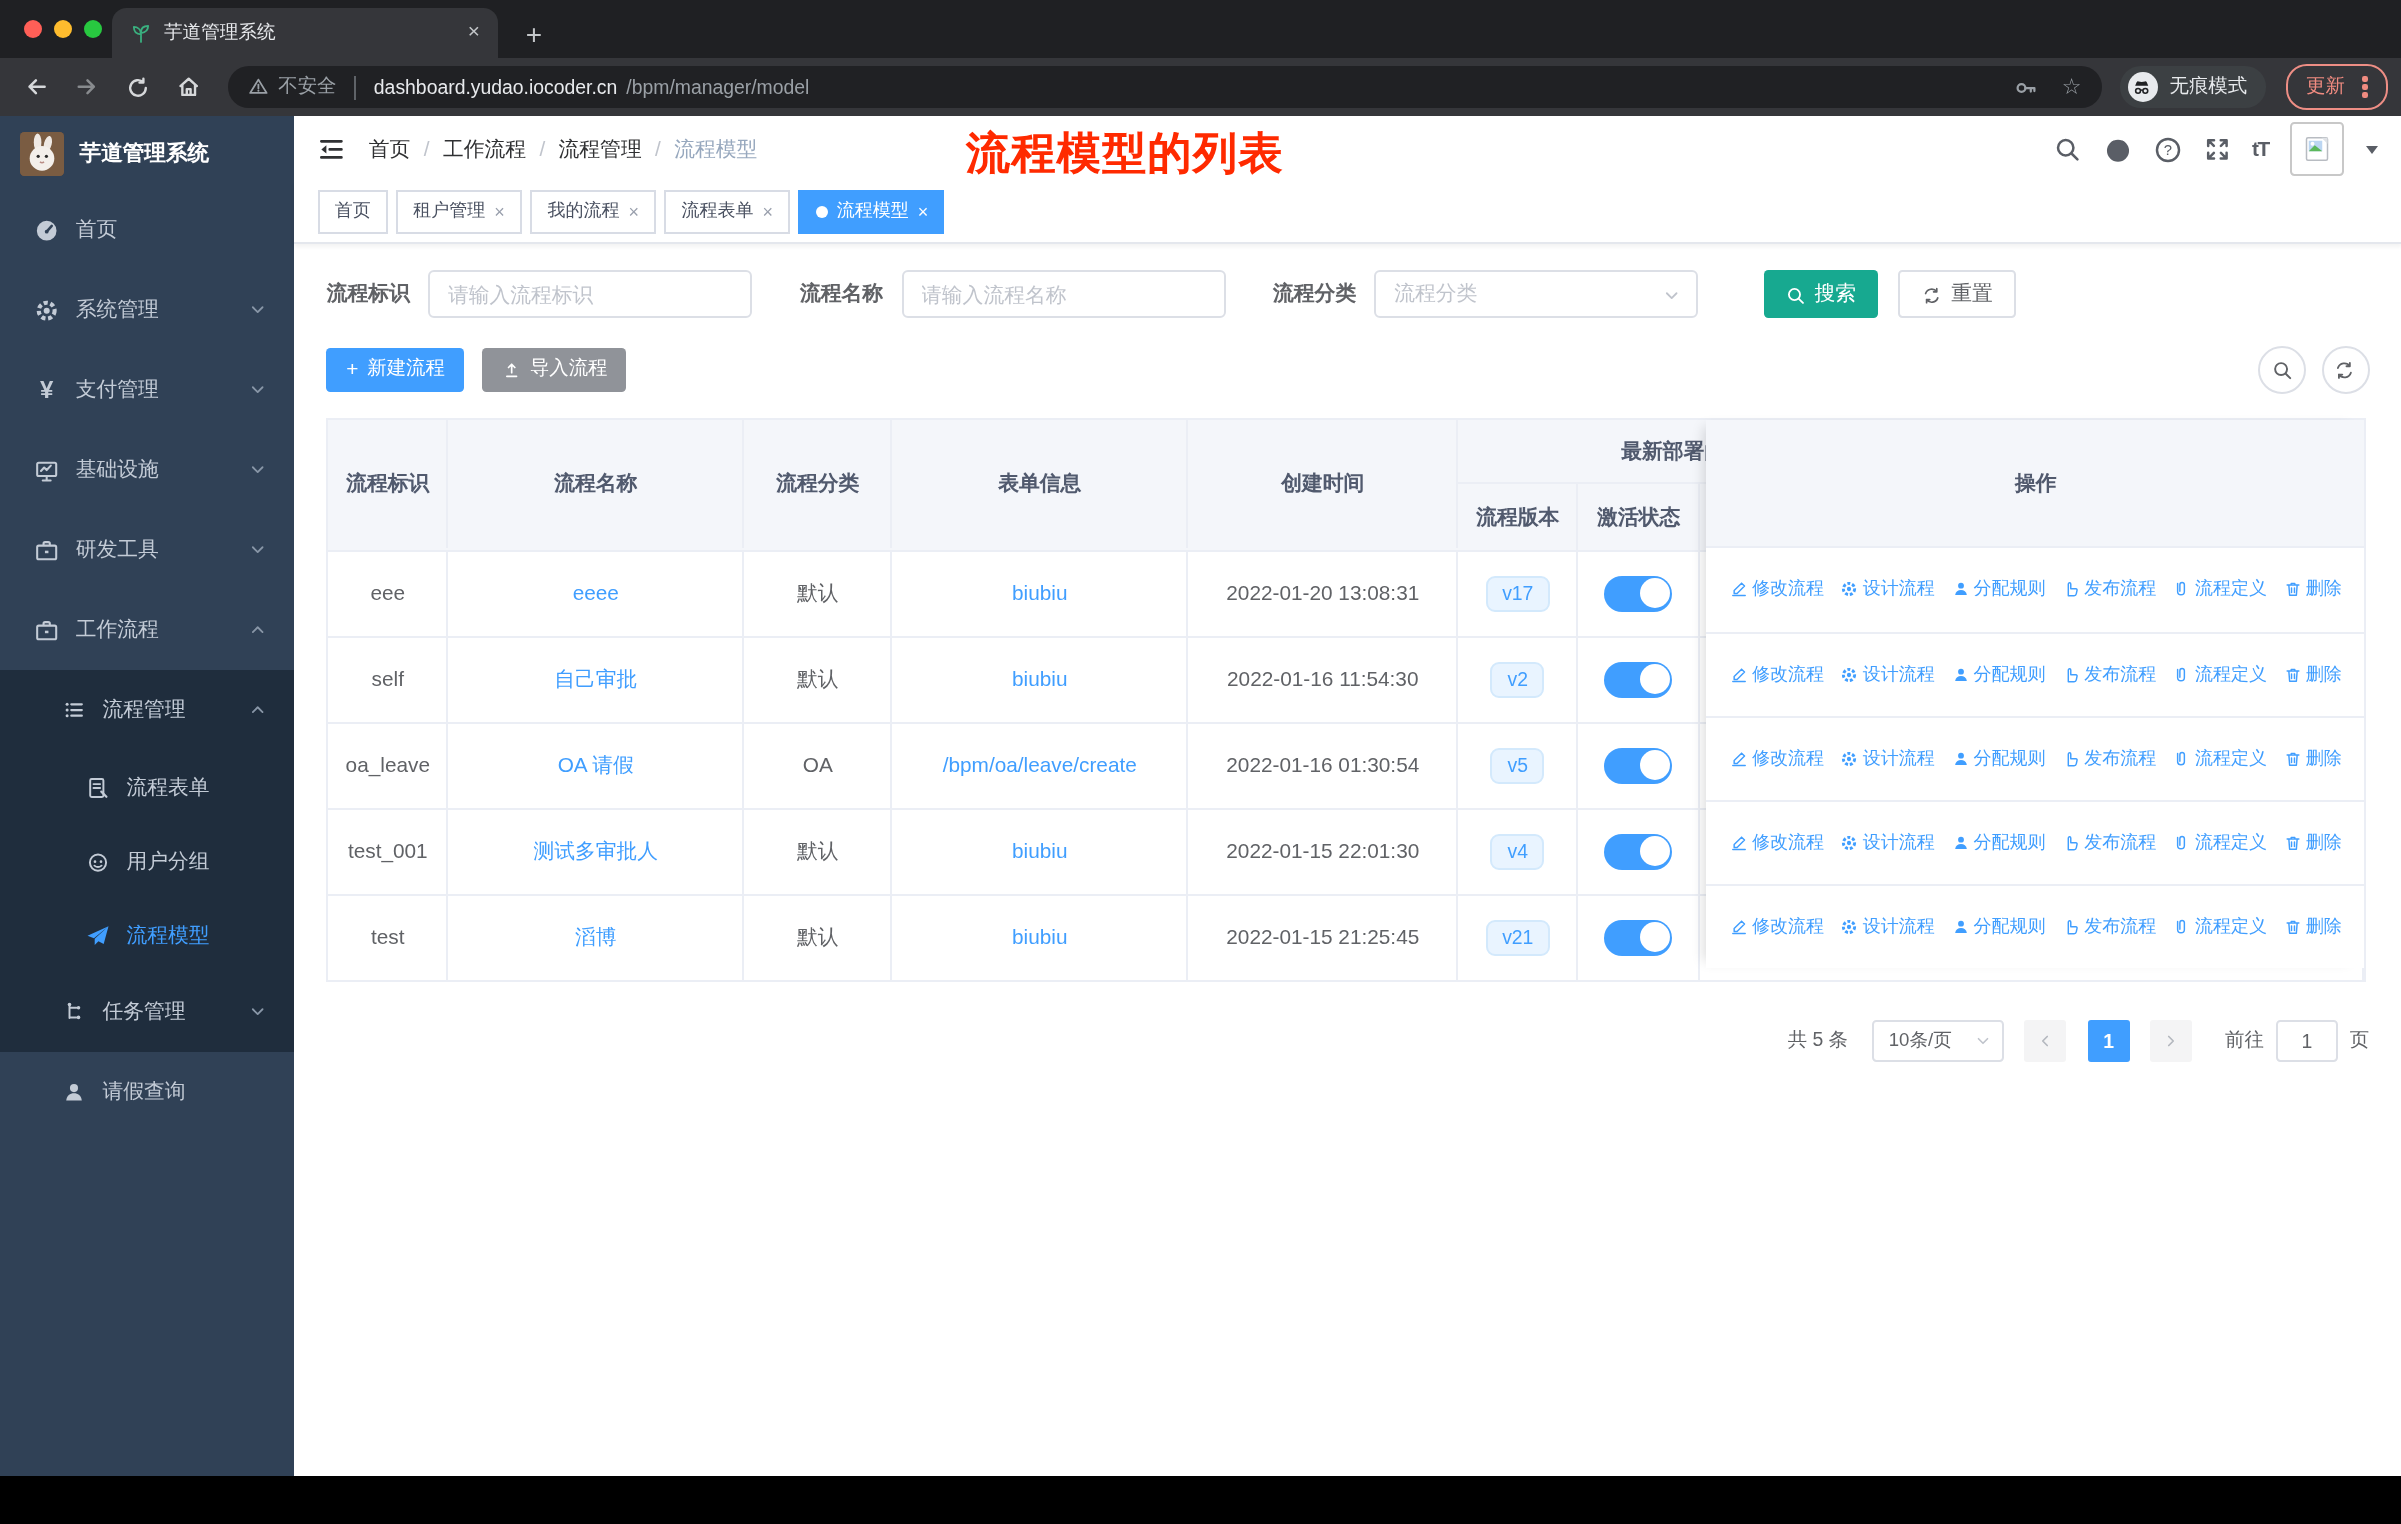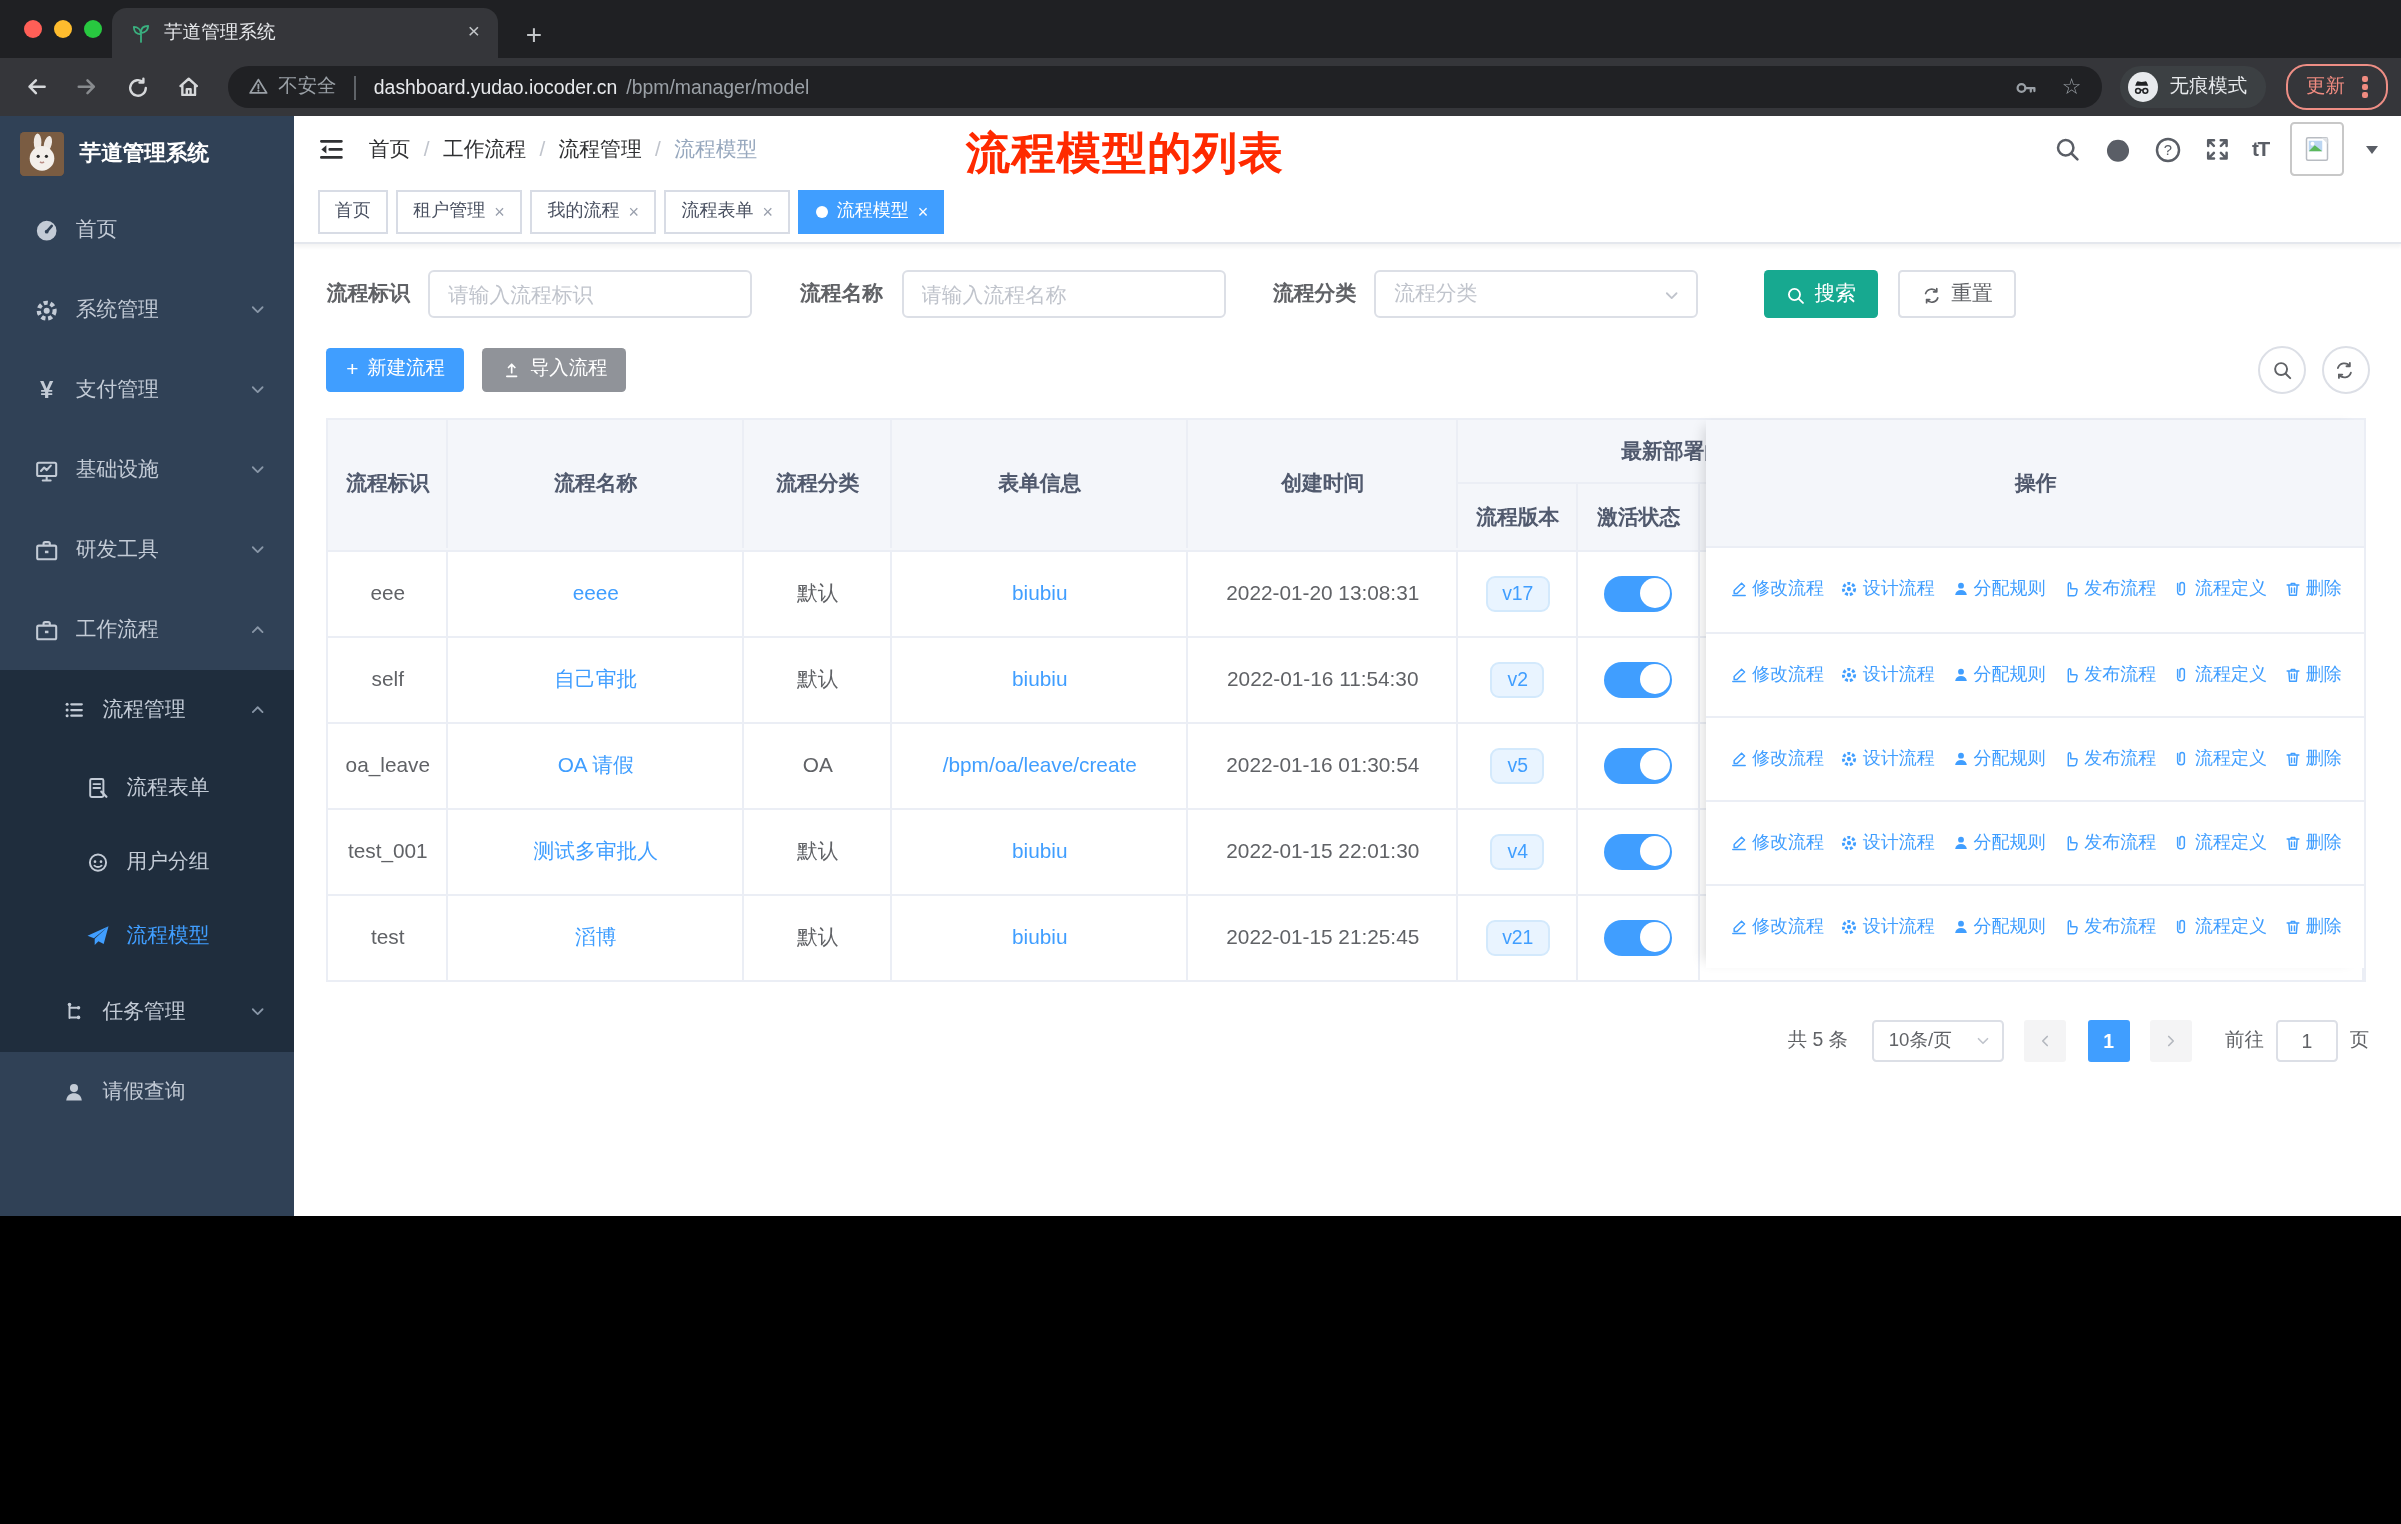--- a/index.html
+++ b/index.html
@@ -1,16 +1,16 @@
 <!DOCTYPE html>
 <html style="font-size:12px"><head>
 <meta charset="utf-8">
 <style>
   html,body{margin:0;padding:0;background:#000;}
-  .stage{width:2401px;height:1216px;overflow:hidden;position:relative;}
+  .stage{width:2401px;height:1476px;overflow:hidden;position:relative;}
   .app{width:1201px;height:762px;transform:scale(2);transform-origin:0 0;
        font-family:"Liberation Sans",sans-serif;background:#fff;position:relative;overflow:hidden;}
   .ic{display:inline-block;vertical-align:middle;flex:none;}
 
   
   .tabstrip{height:29px;background:#1f2023;position:relative;display:flex;align-items:flex-end;}
   .lights{position:absolute;left:12px;top:10.4px;display:flex;gap:6px;}
   .light{width:9px;height:9px;border-radius:50%;}
   .l-red{background:#ff5f57}.l-yellow{background:#febc2e}.l-green{background:#28c840}
   .btab{margin-left:56px;width:175px;height:25px;background:#35363a;border-radius:7.4px 7.4px 0 0;

